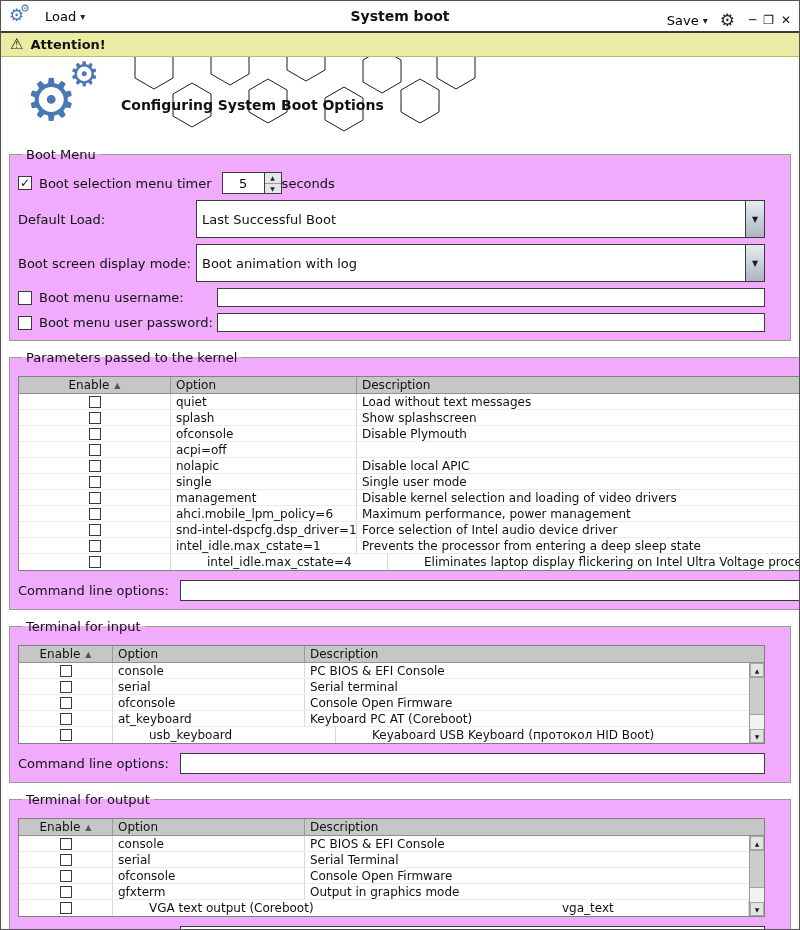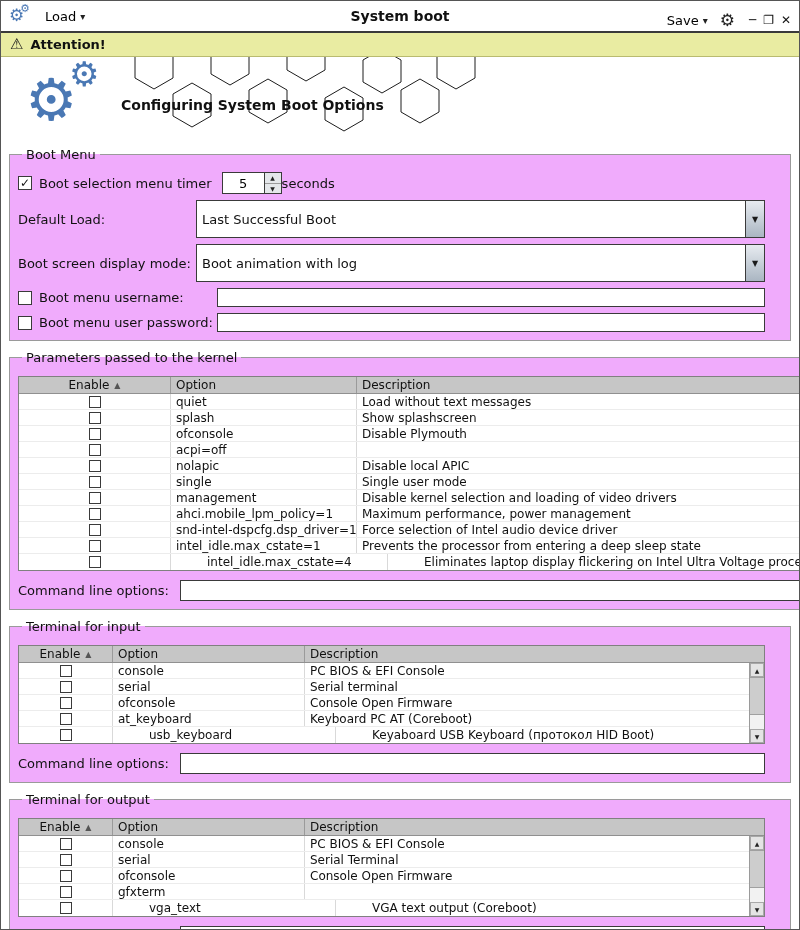--- a/index.html
+++ b/index.html
@@ -259,21 +259,21 @@
               </div>
               <div class="td c-option">management</div>
               <div class="td c-desc">Disable kernel selection and loading of video drivers</div>
             </div>
 
 
             <div class="tr">
               <div class="td c-enable">
                 <span class="checkbox sm"></span>
               </div>
-              <div class="td c-option">ahci.mobile_lpm_policy=1</div>
+              <div class="td c-option">ahci.mobile_lpm_policy=6</div>
               <div class="td c-desc">Maximum performance, power management</div>
             </div>
 
             <div class="tr">
               <div class="td c-enable">
                 <span class="checkbox sm"></span>
               </div>
               <div class="td c-option">snd-intel-dspcfg.dsp_driver=1</div>
               <div class="td c-desc">Force selection of Intel audio device driver</div>
             </div>
@@ -406,28 +406,29 @@
               </div>
               <div class="td c-option">ofconsole</div>
               <div class="td c-desc">Console Open Firmware</div>
             </div>
 
             <div class="tr">
               <div class="td c-enable">
                 <span class="checkbox sm"></span>
               </div>
               <div class="td c-option">gfxterm</div>
-            </div>
-
-            <div class="tr">
-              <div class="td c-enable">
-                <span class="checkbox sm"></span>
-              </div>
+              <div class="td c-desc">Output in graphics mode</div>
+            </div>
+
+            <div class="tr">
+              <div class="td c-enable">
+                <span class="checkbox sm"></span>
+              </div>
+              <div class="td c-desc">VGA text output (Coreboot)</div>
               <div class="td c-option">vga_text</div>
-              <div class="td c-desc">VGA text output (Coreboot)</div>
             </div>
           </div>
         <div class="vscroll">
           <span class="vs-btn">▲</span>
           <span class="vs-thumb"></span>
           <span class="vs-btn" style="margin-top:auto;">▼</span>
         </div>
       </div>
       <div class="cmdline">
         <span class="cmdline-label">Command line options:</span>

